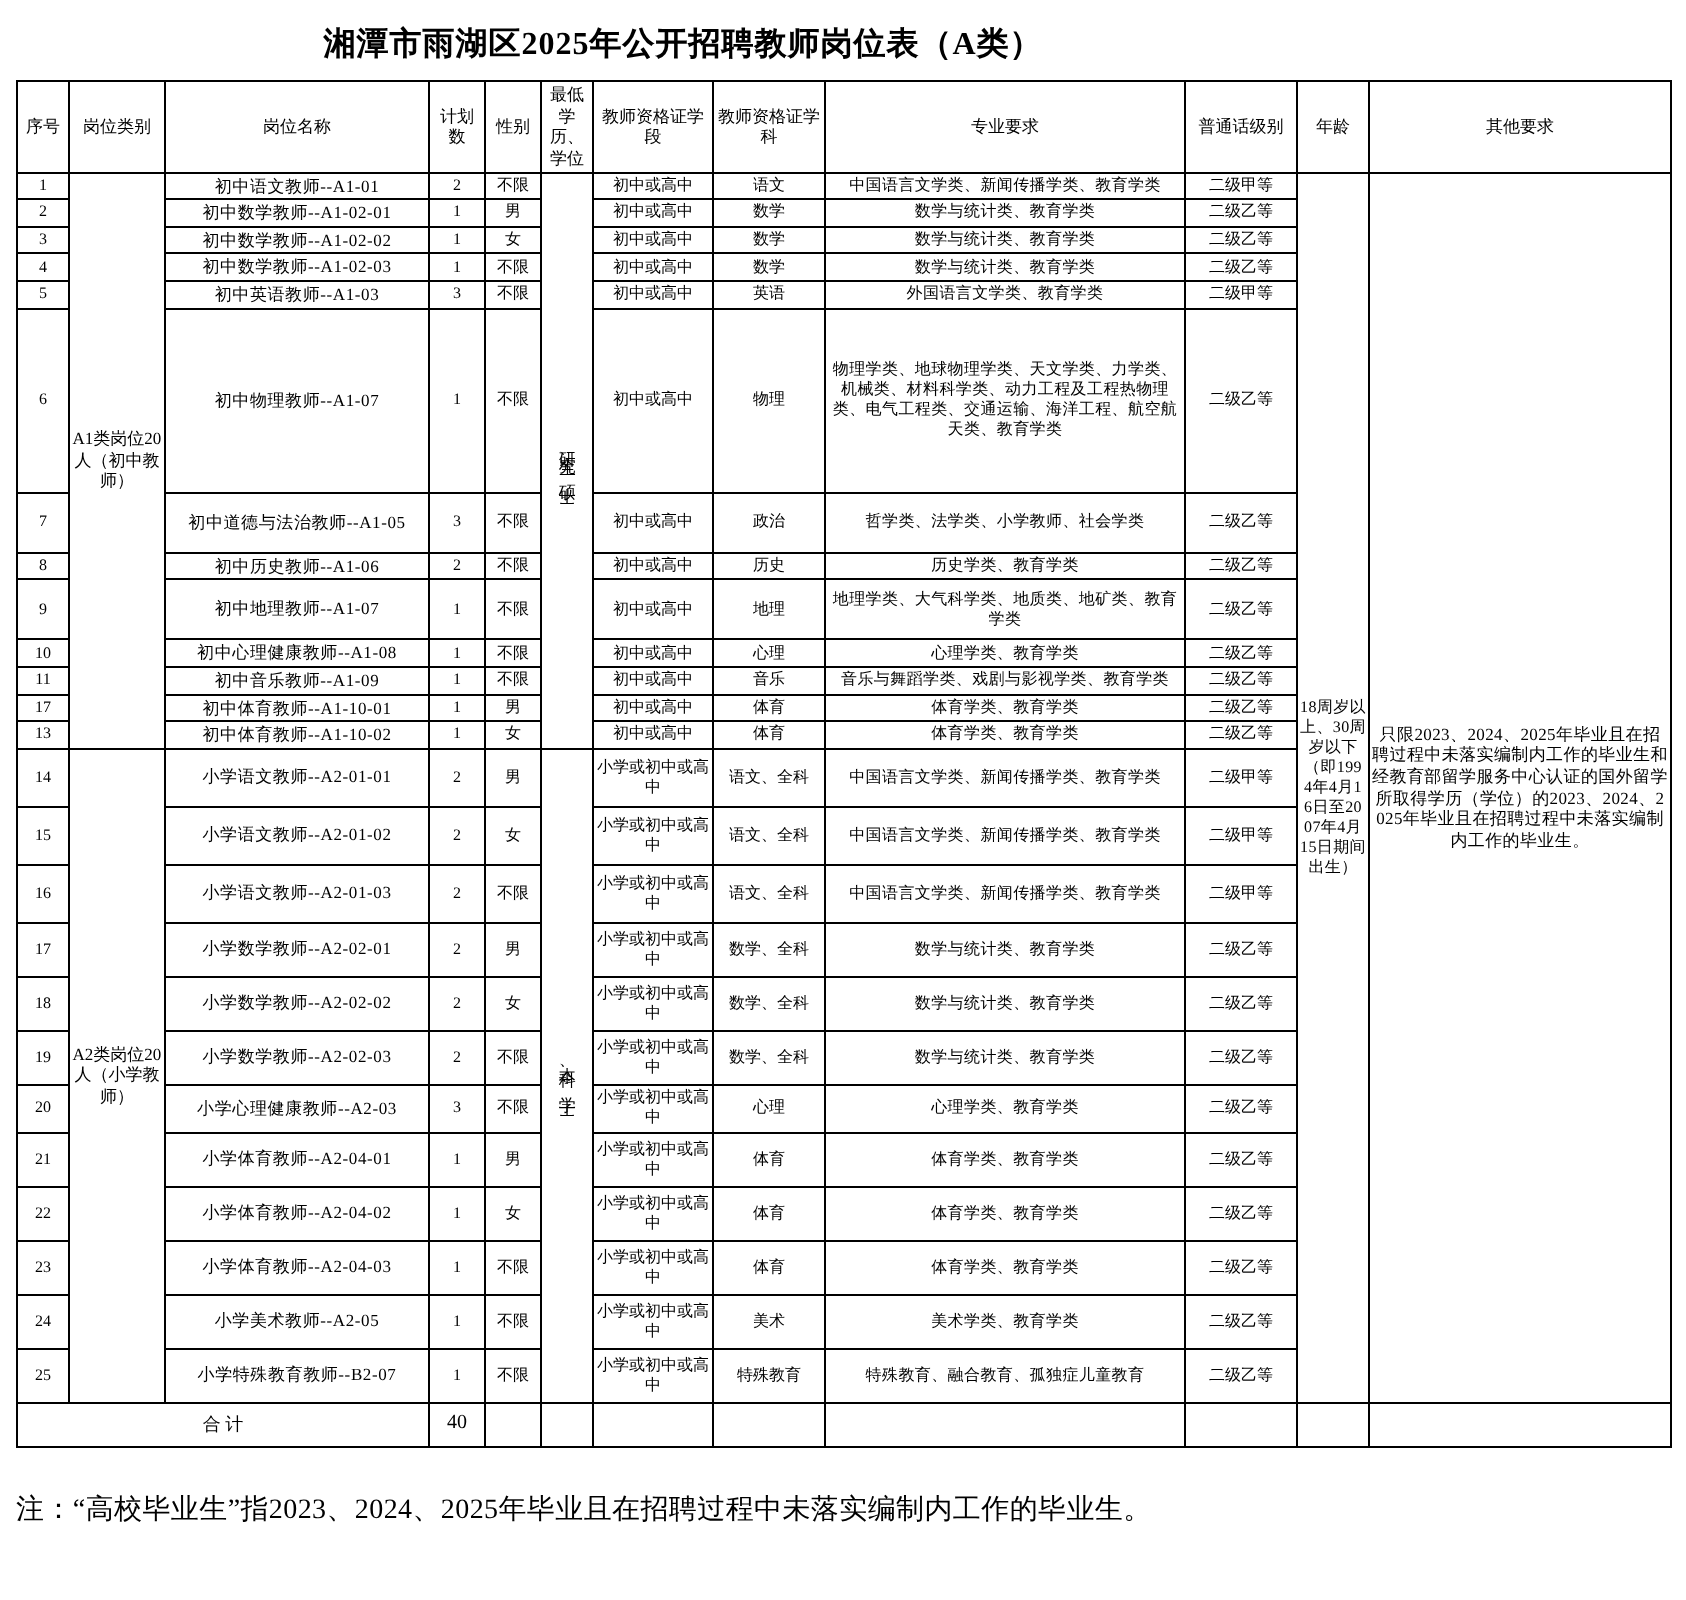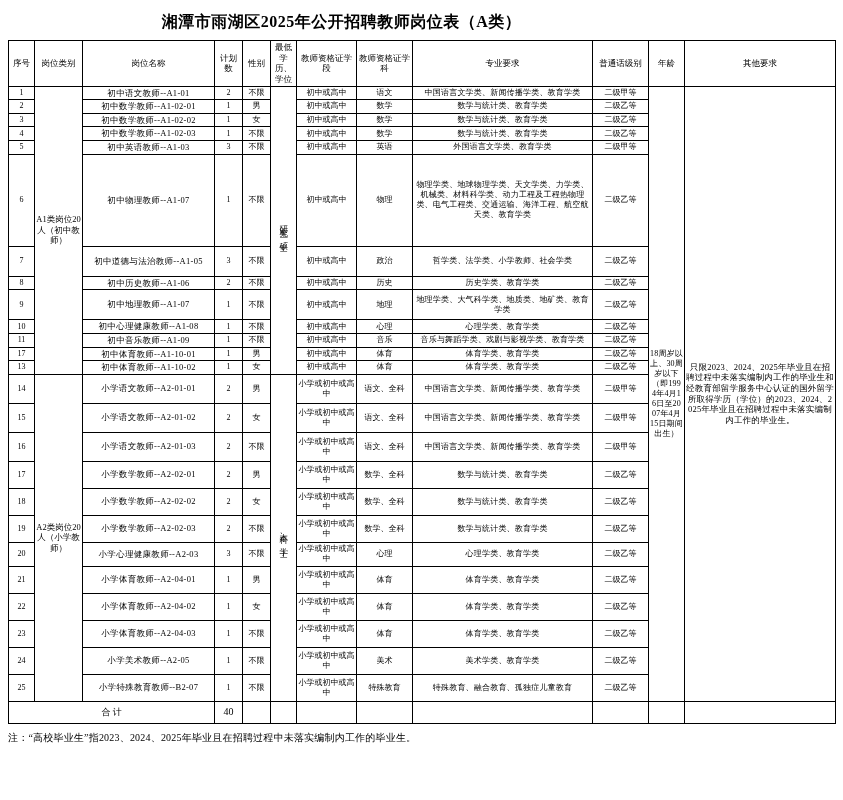--- a/index.html
+++ b/index.html
@@ -77,22 +77,22 @@
     letter-spacing: 0.2px;
   }
   td.category {
     font-size: 8.5px;
     line-height: 1.7;
     padding: 2px 4px;
   }
   .total-label { font-weight: bold; font-size: 9px; }
   .total-value { font-weight: bold; font-size: 10px; margin-left: 19px; }
   .note {
-    margin-top: 6px;
-    font-size: 10px;
+    margin-top: 21px;
+    font-size: 14px;
     line-height: 1.5;
     letter-spacing: 0.2px;
   }
 </style>
 </head>
 <body>
 
 <div class="page">
   <div class="doc-title">湘潭市雨湖区2025年公开招聘教师岗位表（A类）</div>
 

